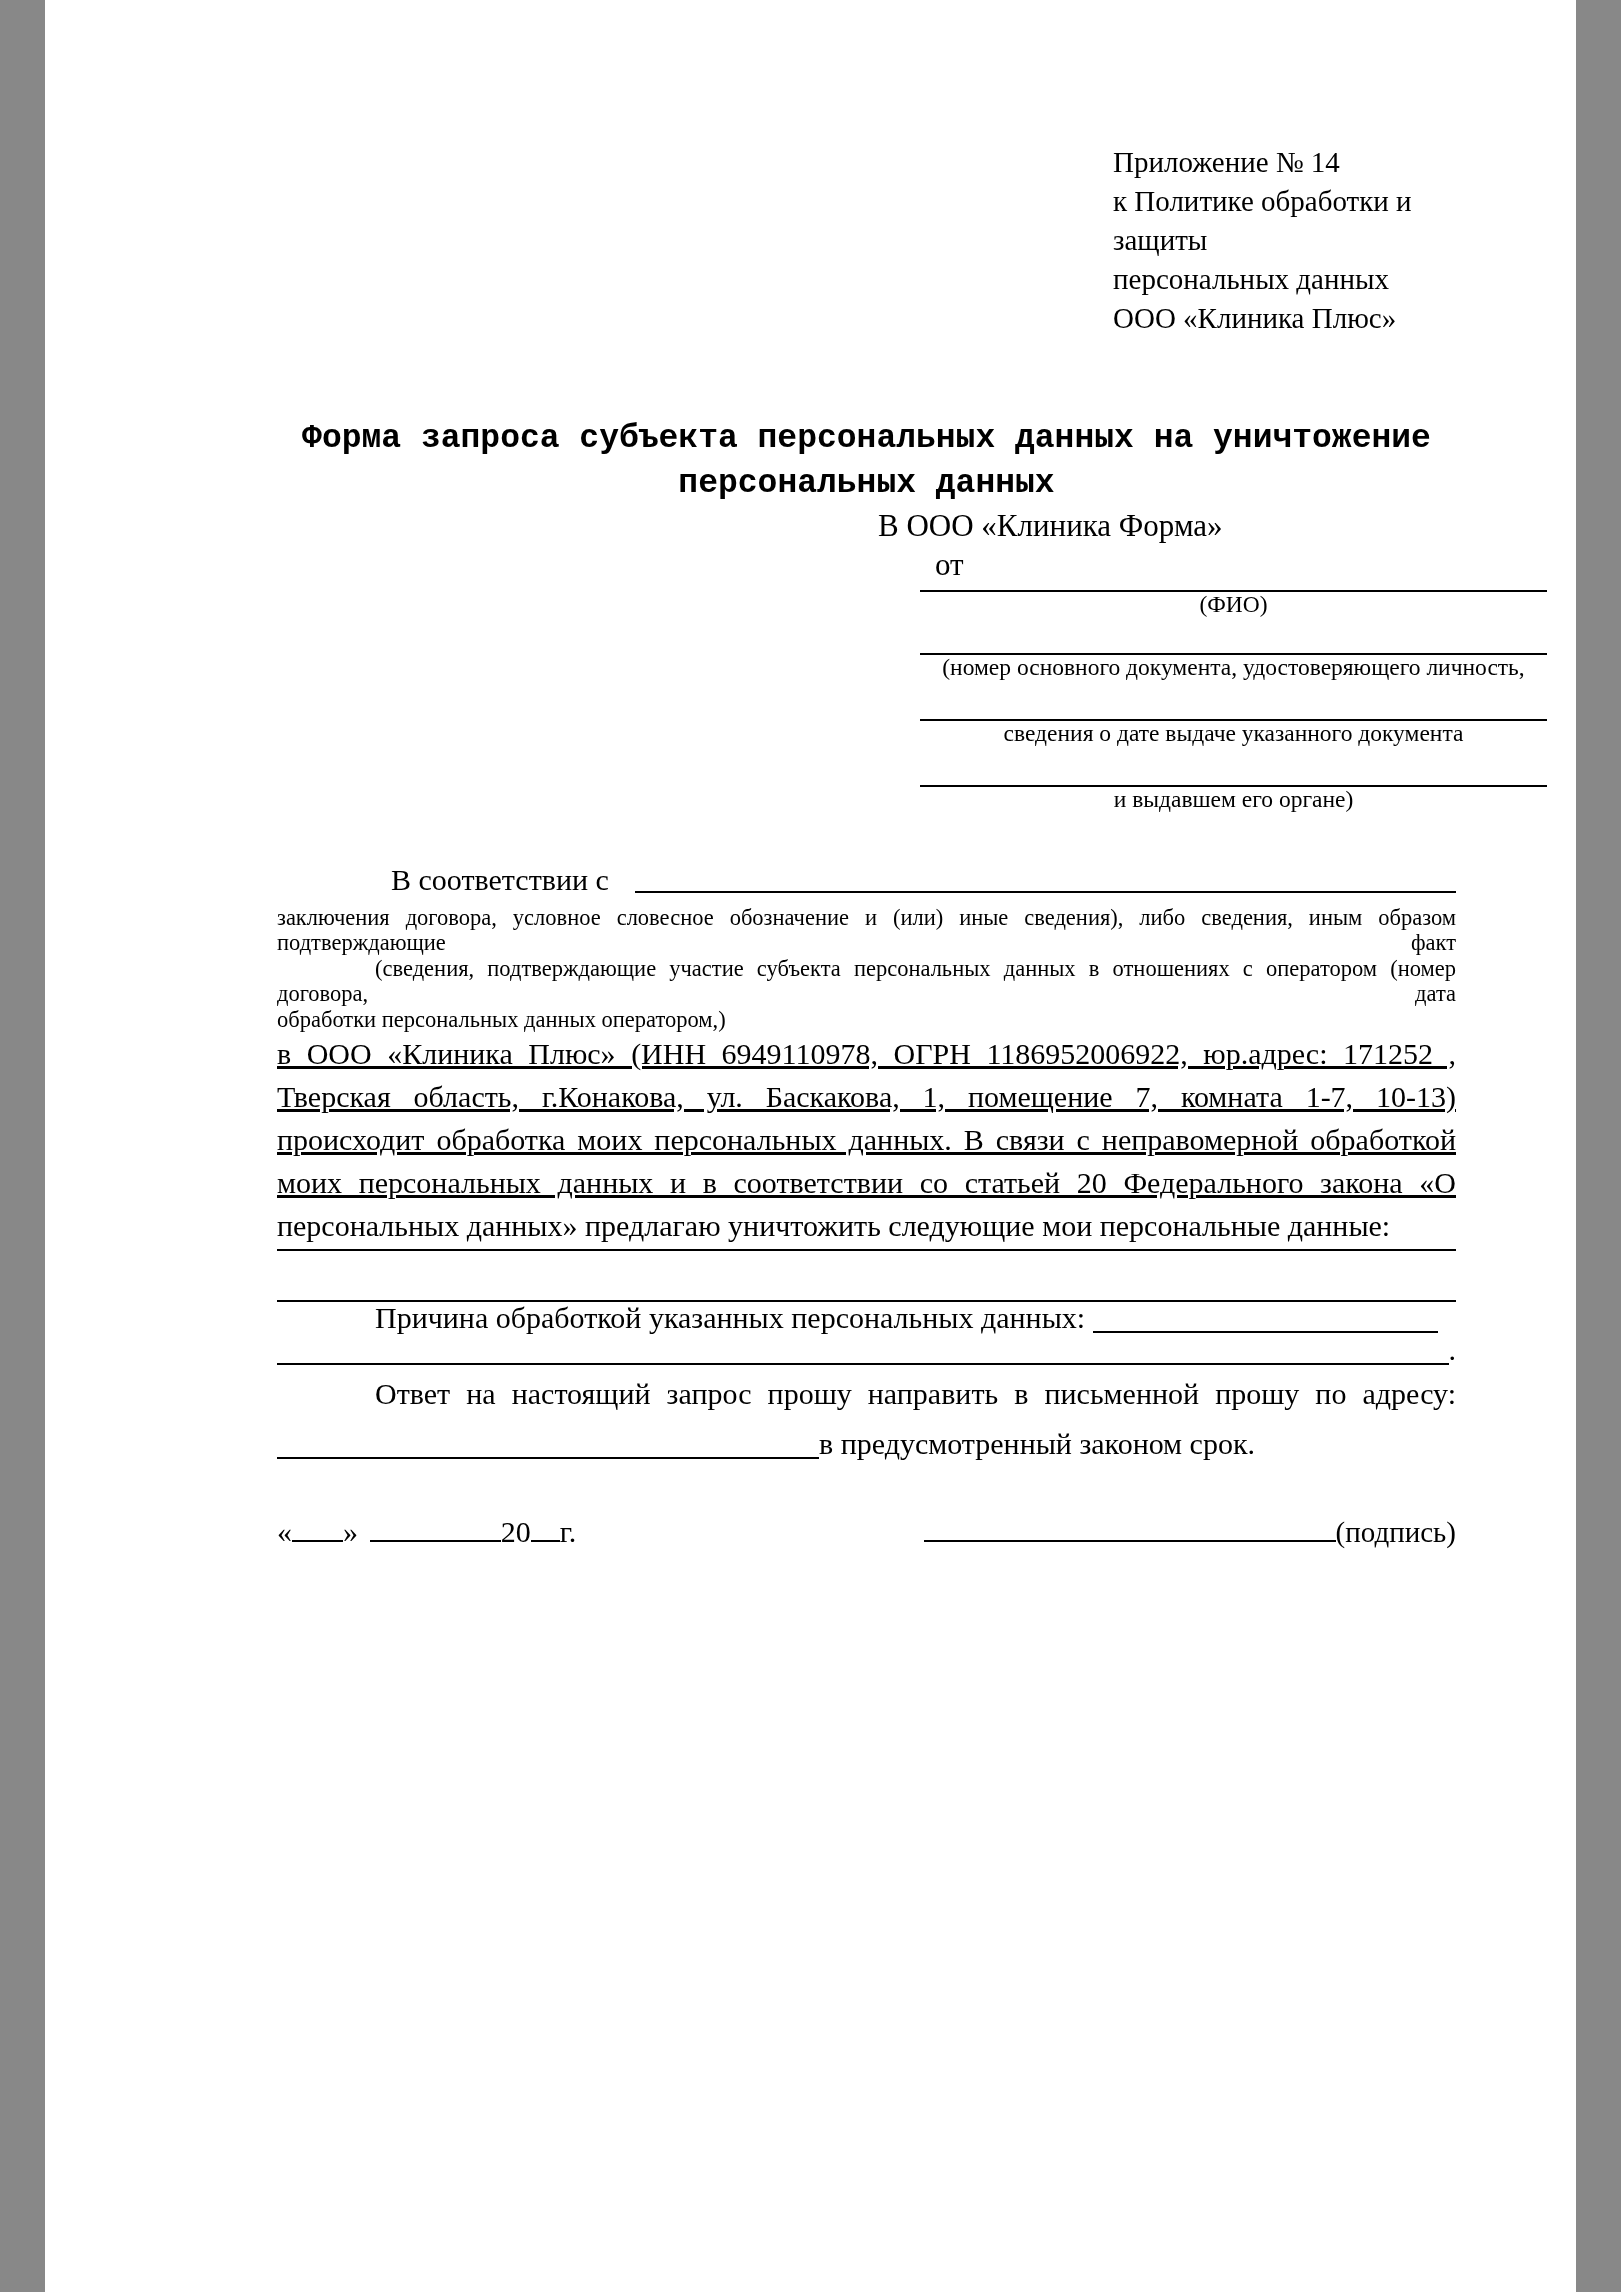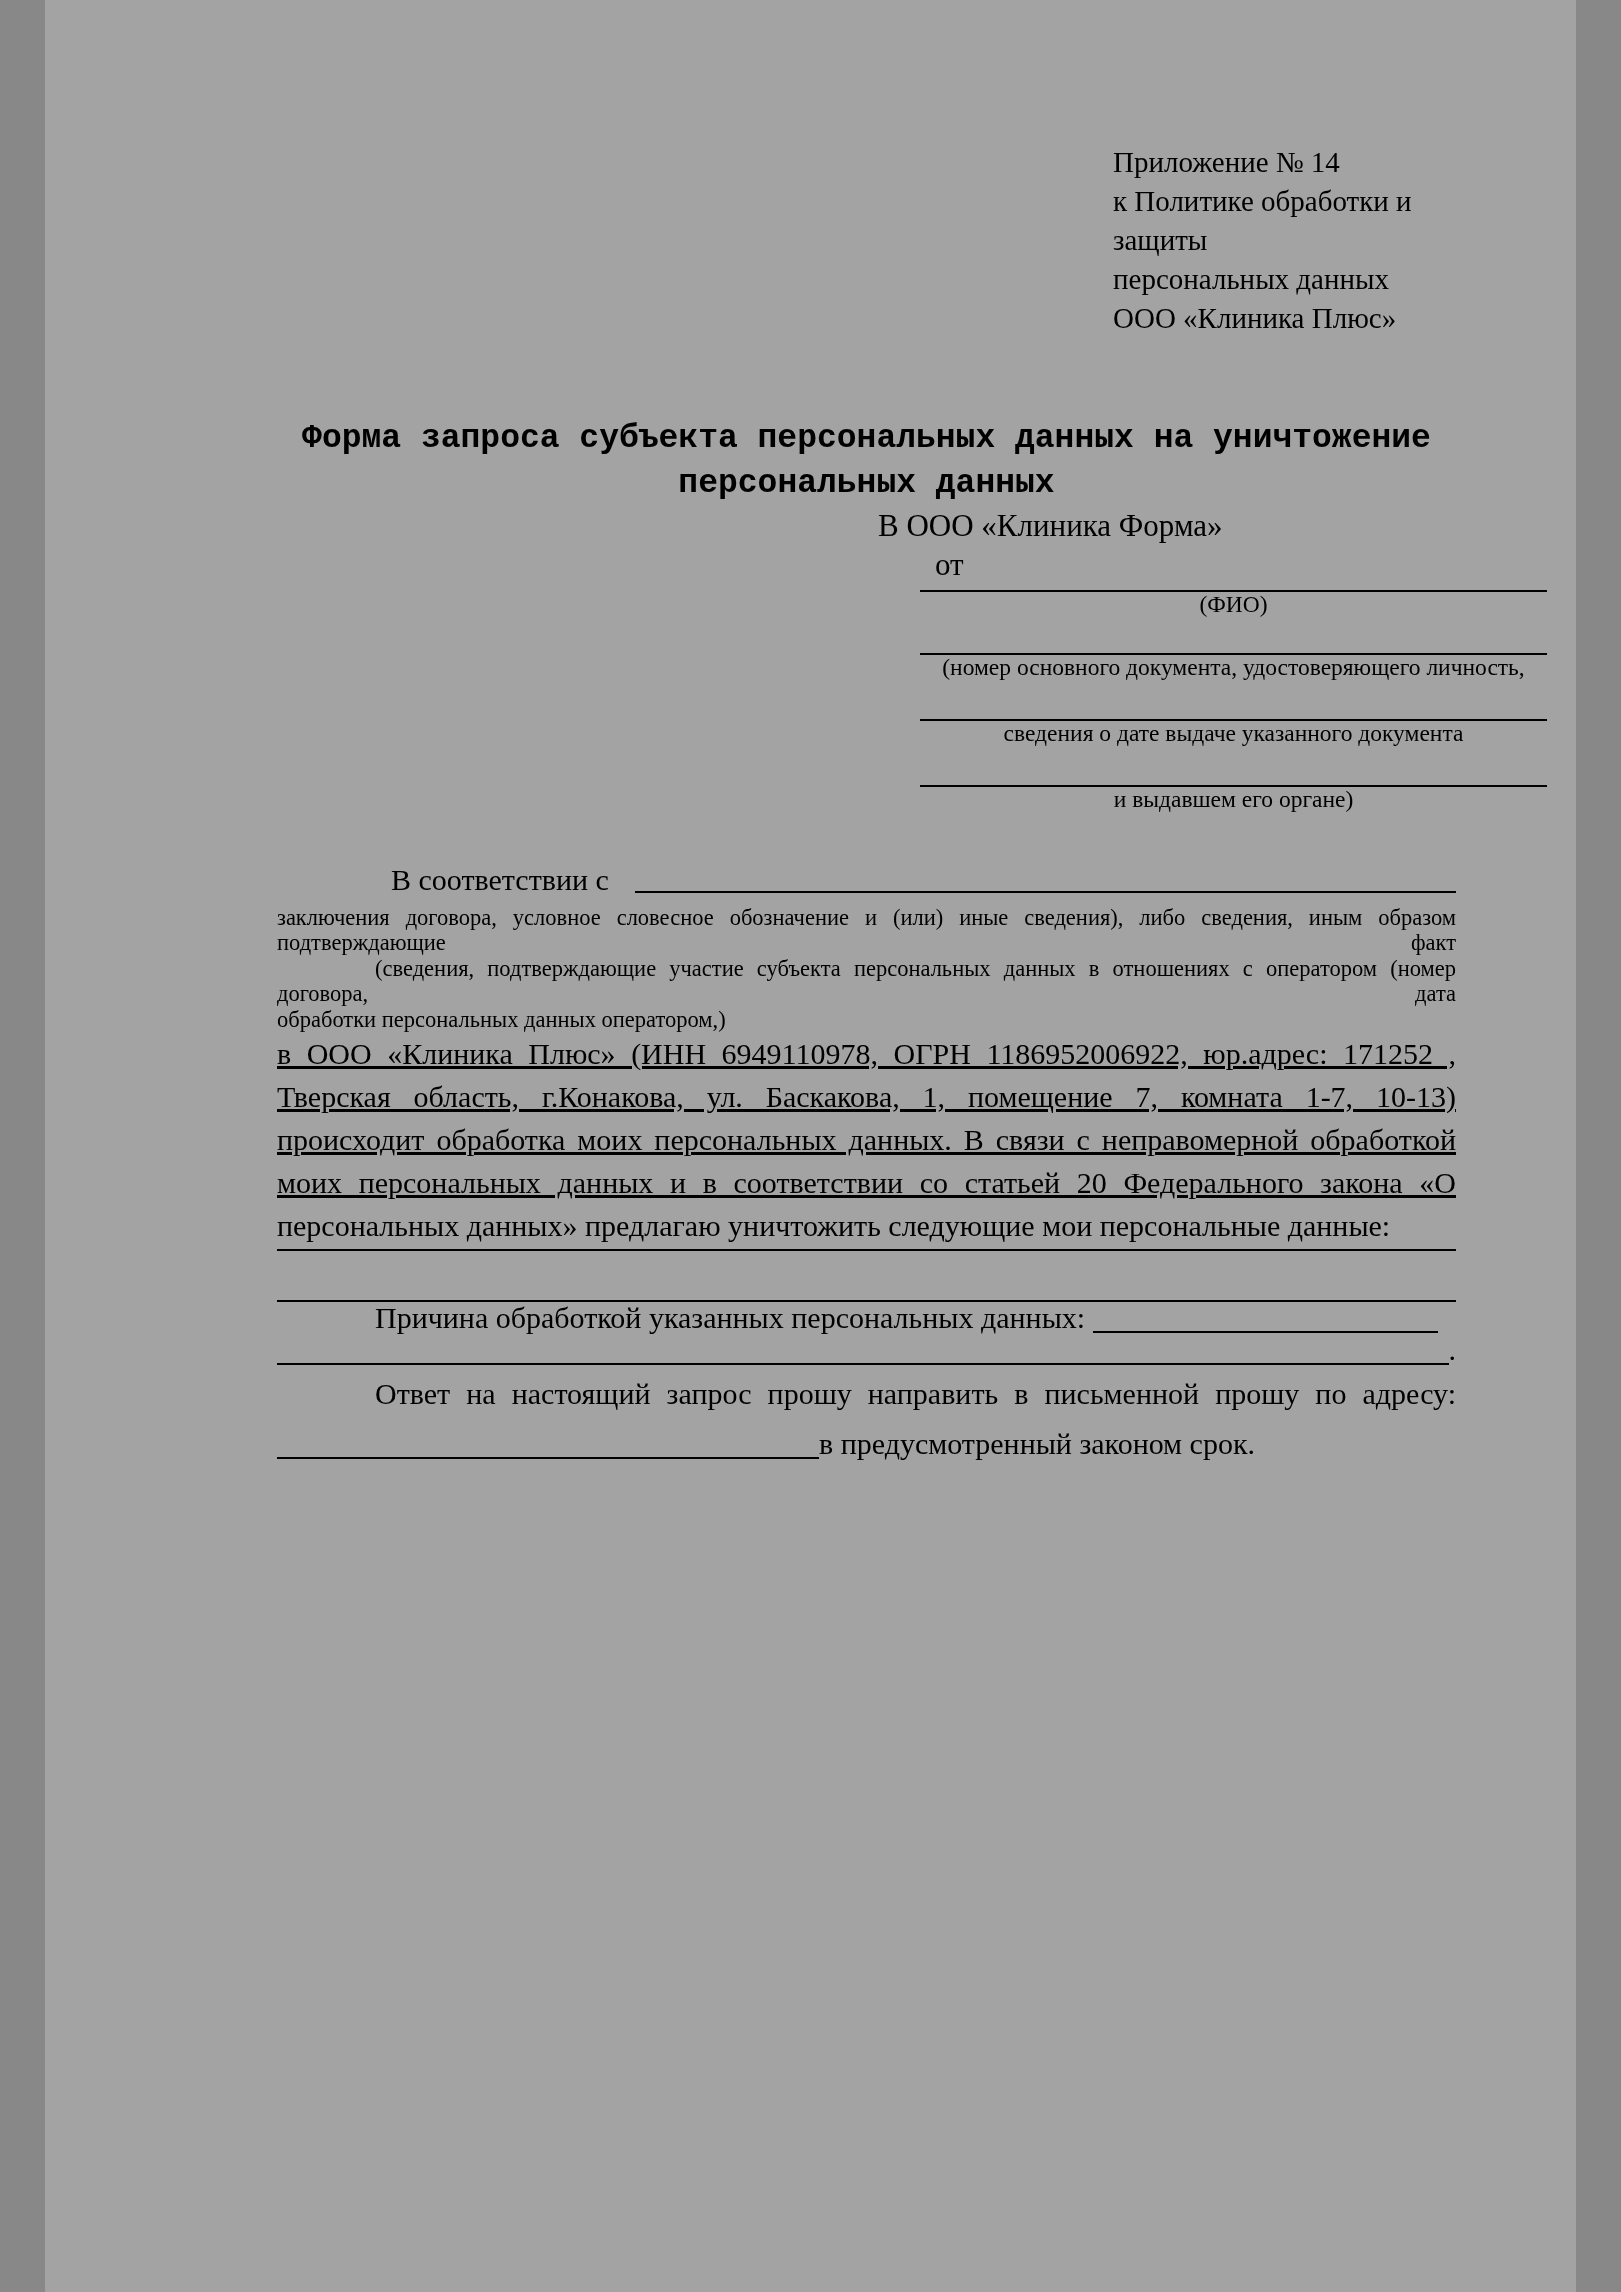--- a/index.html
+++ b/index.html
@@ -1,21 +1,21 @@
 <!DOCTYPE html>
 <html lang="ru"><head>
 <meta charset="utf-8">
 <style>
   html,body{margin:0;padding:0;background:#888;}
   *{box-sizing:border-box;}
   .page{
     position:relative;
     width:1531px;height:2293px;
     margin:0 auto;
-    background:#a3a3a3;
+    background:#ffffff;
     color:#000;
     font-family:"Liberation Serif","DejaVu Serif",serif;
     overflow:hidden;
     padding:0 120px 0 232px;
   }
   .appendix{margin-top:143px;margin-left:836px;font-size:29px;line-height:39px;}
   .doc-title{margin-top:78px;text-align:center;font-weight:bold;font-size:33px;line-height:45px;font-family:Liberation Mono, monospace;}
   .to-line{margin-left:601px;font-size:31px;line-height:39px;}
   .from-line{margin-left:658px;font-size:31px;line-height:39px;}
   .fields{margin-left:643px;width:627px;font-size:23.5px;}
@@ -127,15 +127,23 @@
     <span>.</span>
   </div>
 
   <div class="resp1">Ответ на настоящий запрос прошу направить в письменной прошу по адресу:</div>
 
   <div class="resp2">
     <span class="addr-rule"></span>
     <span>в предусмотренный законом срок.</span>
   </div>
 
+  <div class="footer-row">
+    <div>
+      <span>«</span><span class="u-rule d1"></span><span>»</span><span class="u-rule d2"></span><span>20</span><span class="u-rule d3"></span><span>г.</span>
+    </div>
+    <div>
+      <span class="u-rule sig"></span><span class="sig-caption">(подпись)</span>
+    </div>
+  </div>
 
 </div>
 
 
 </body></html>

